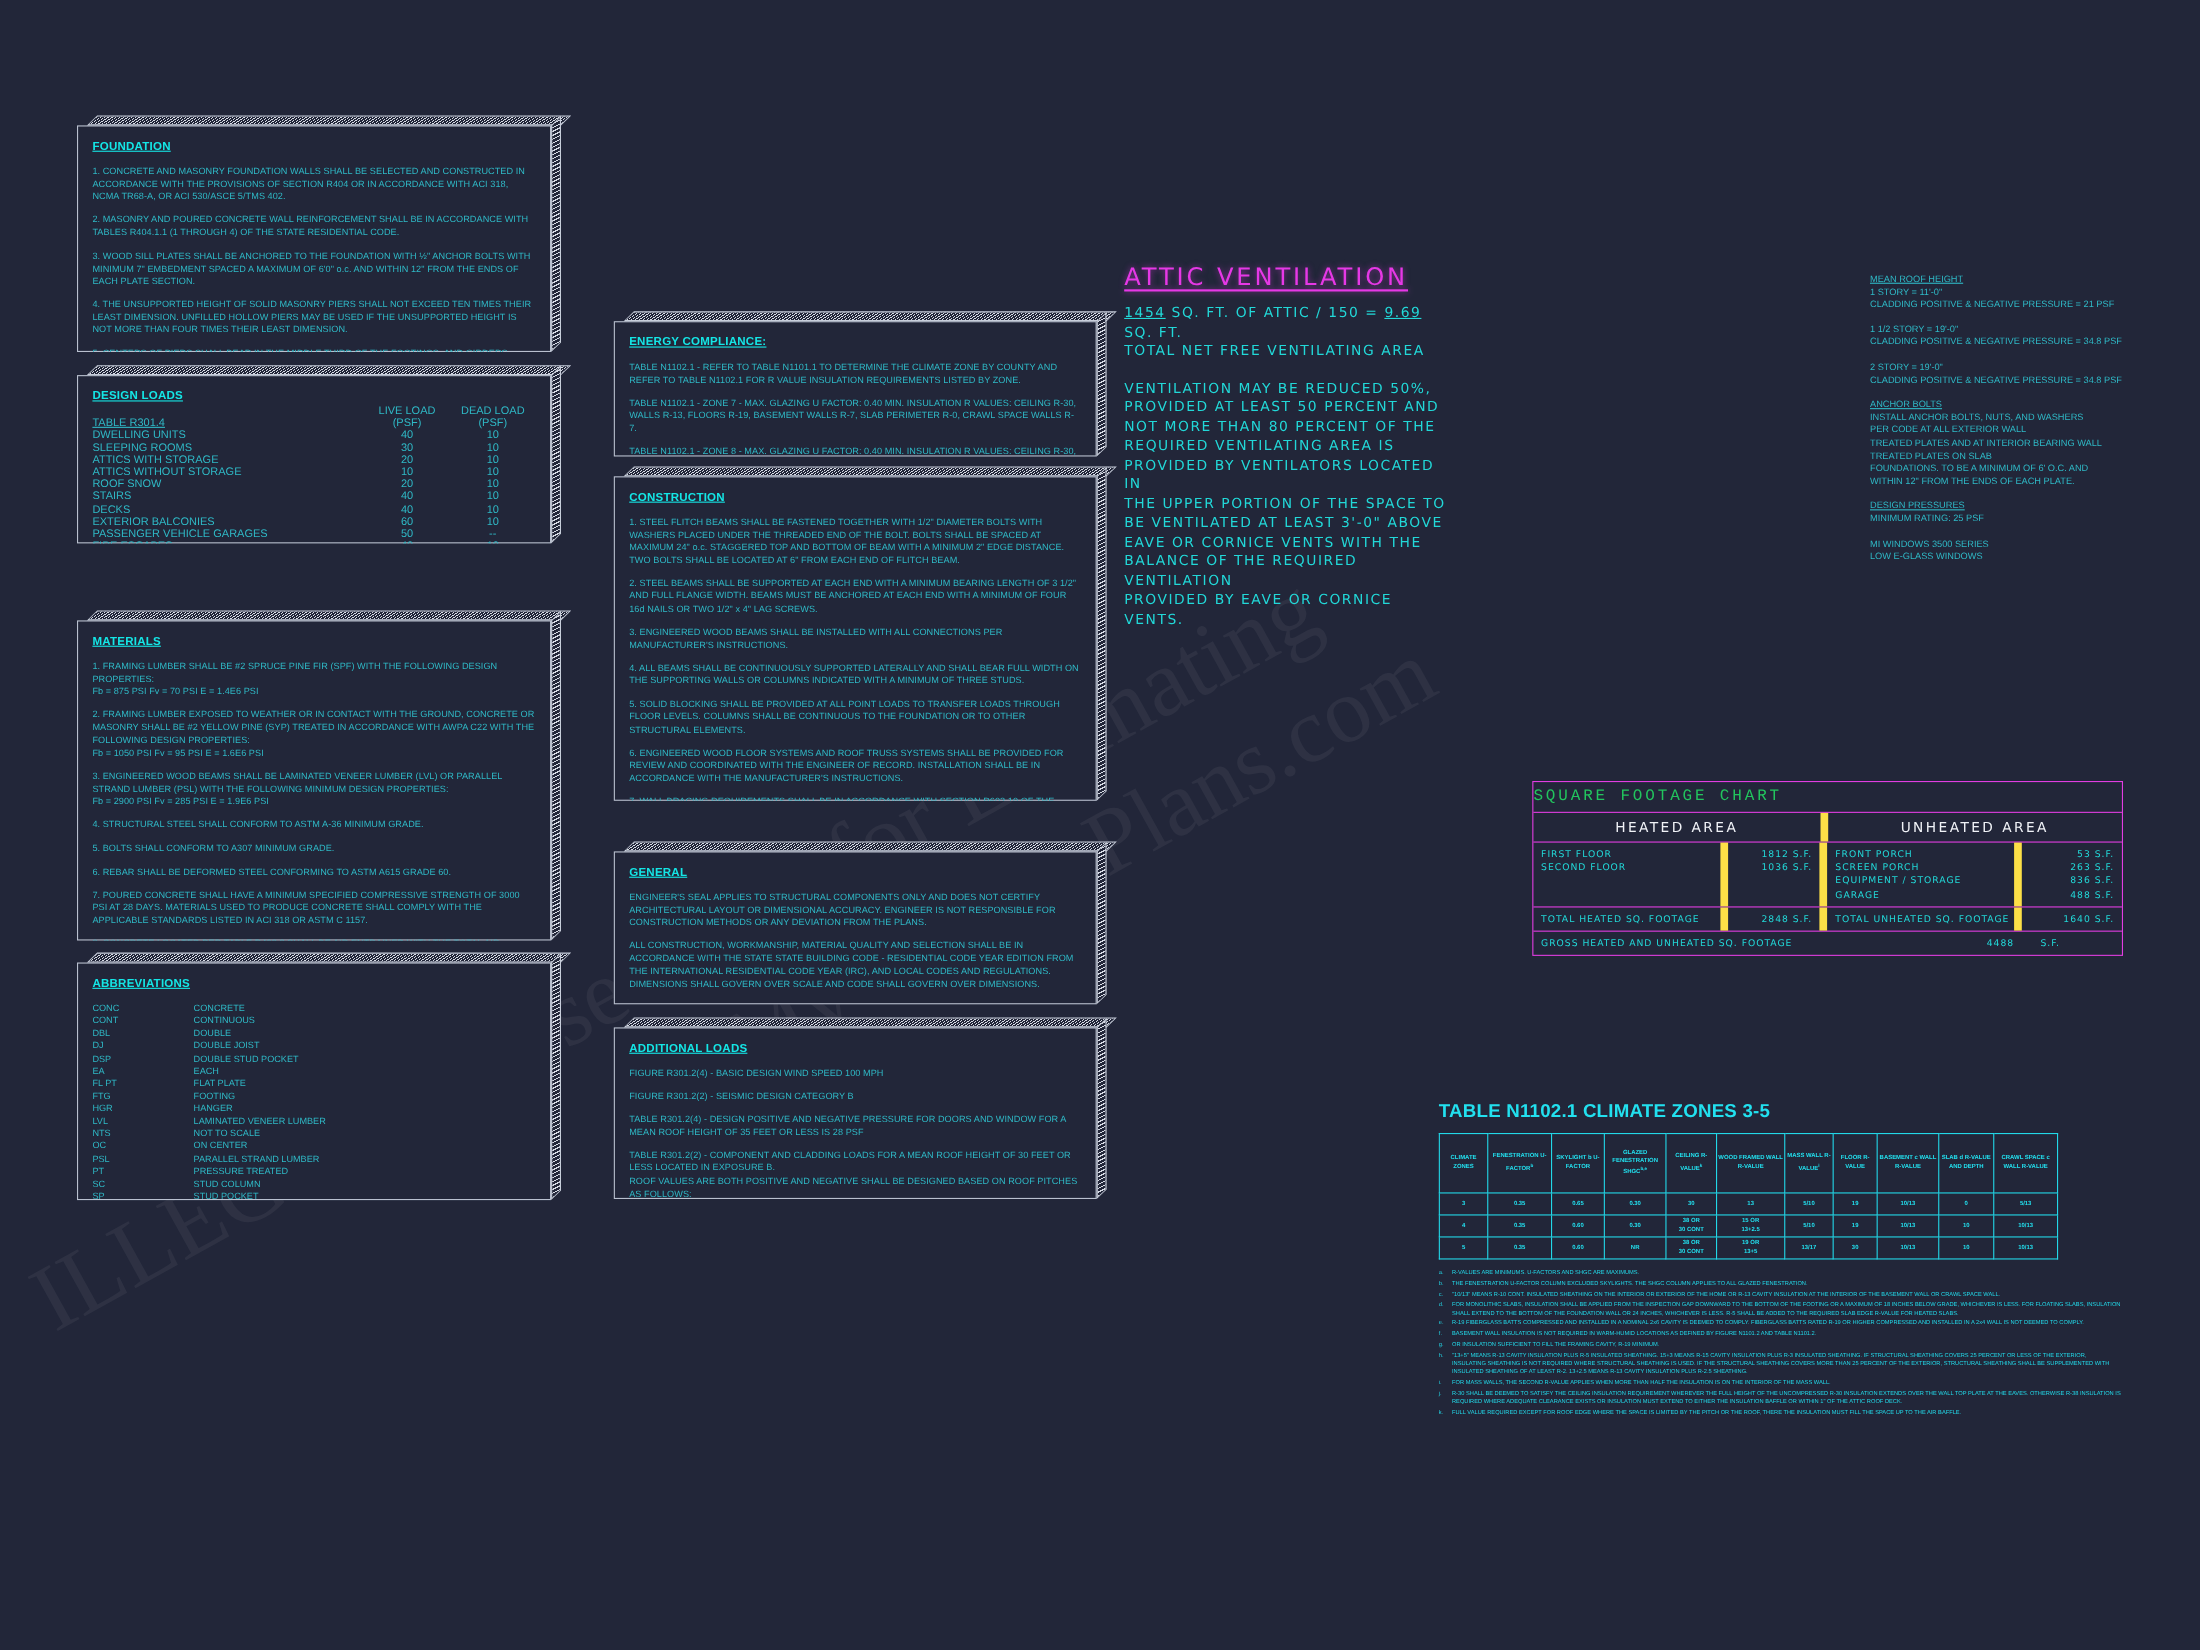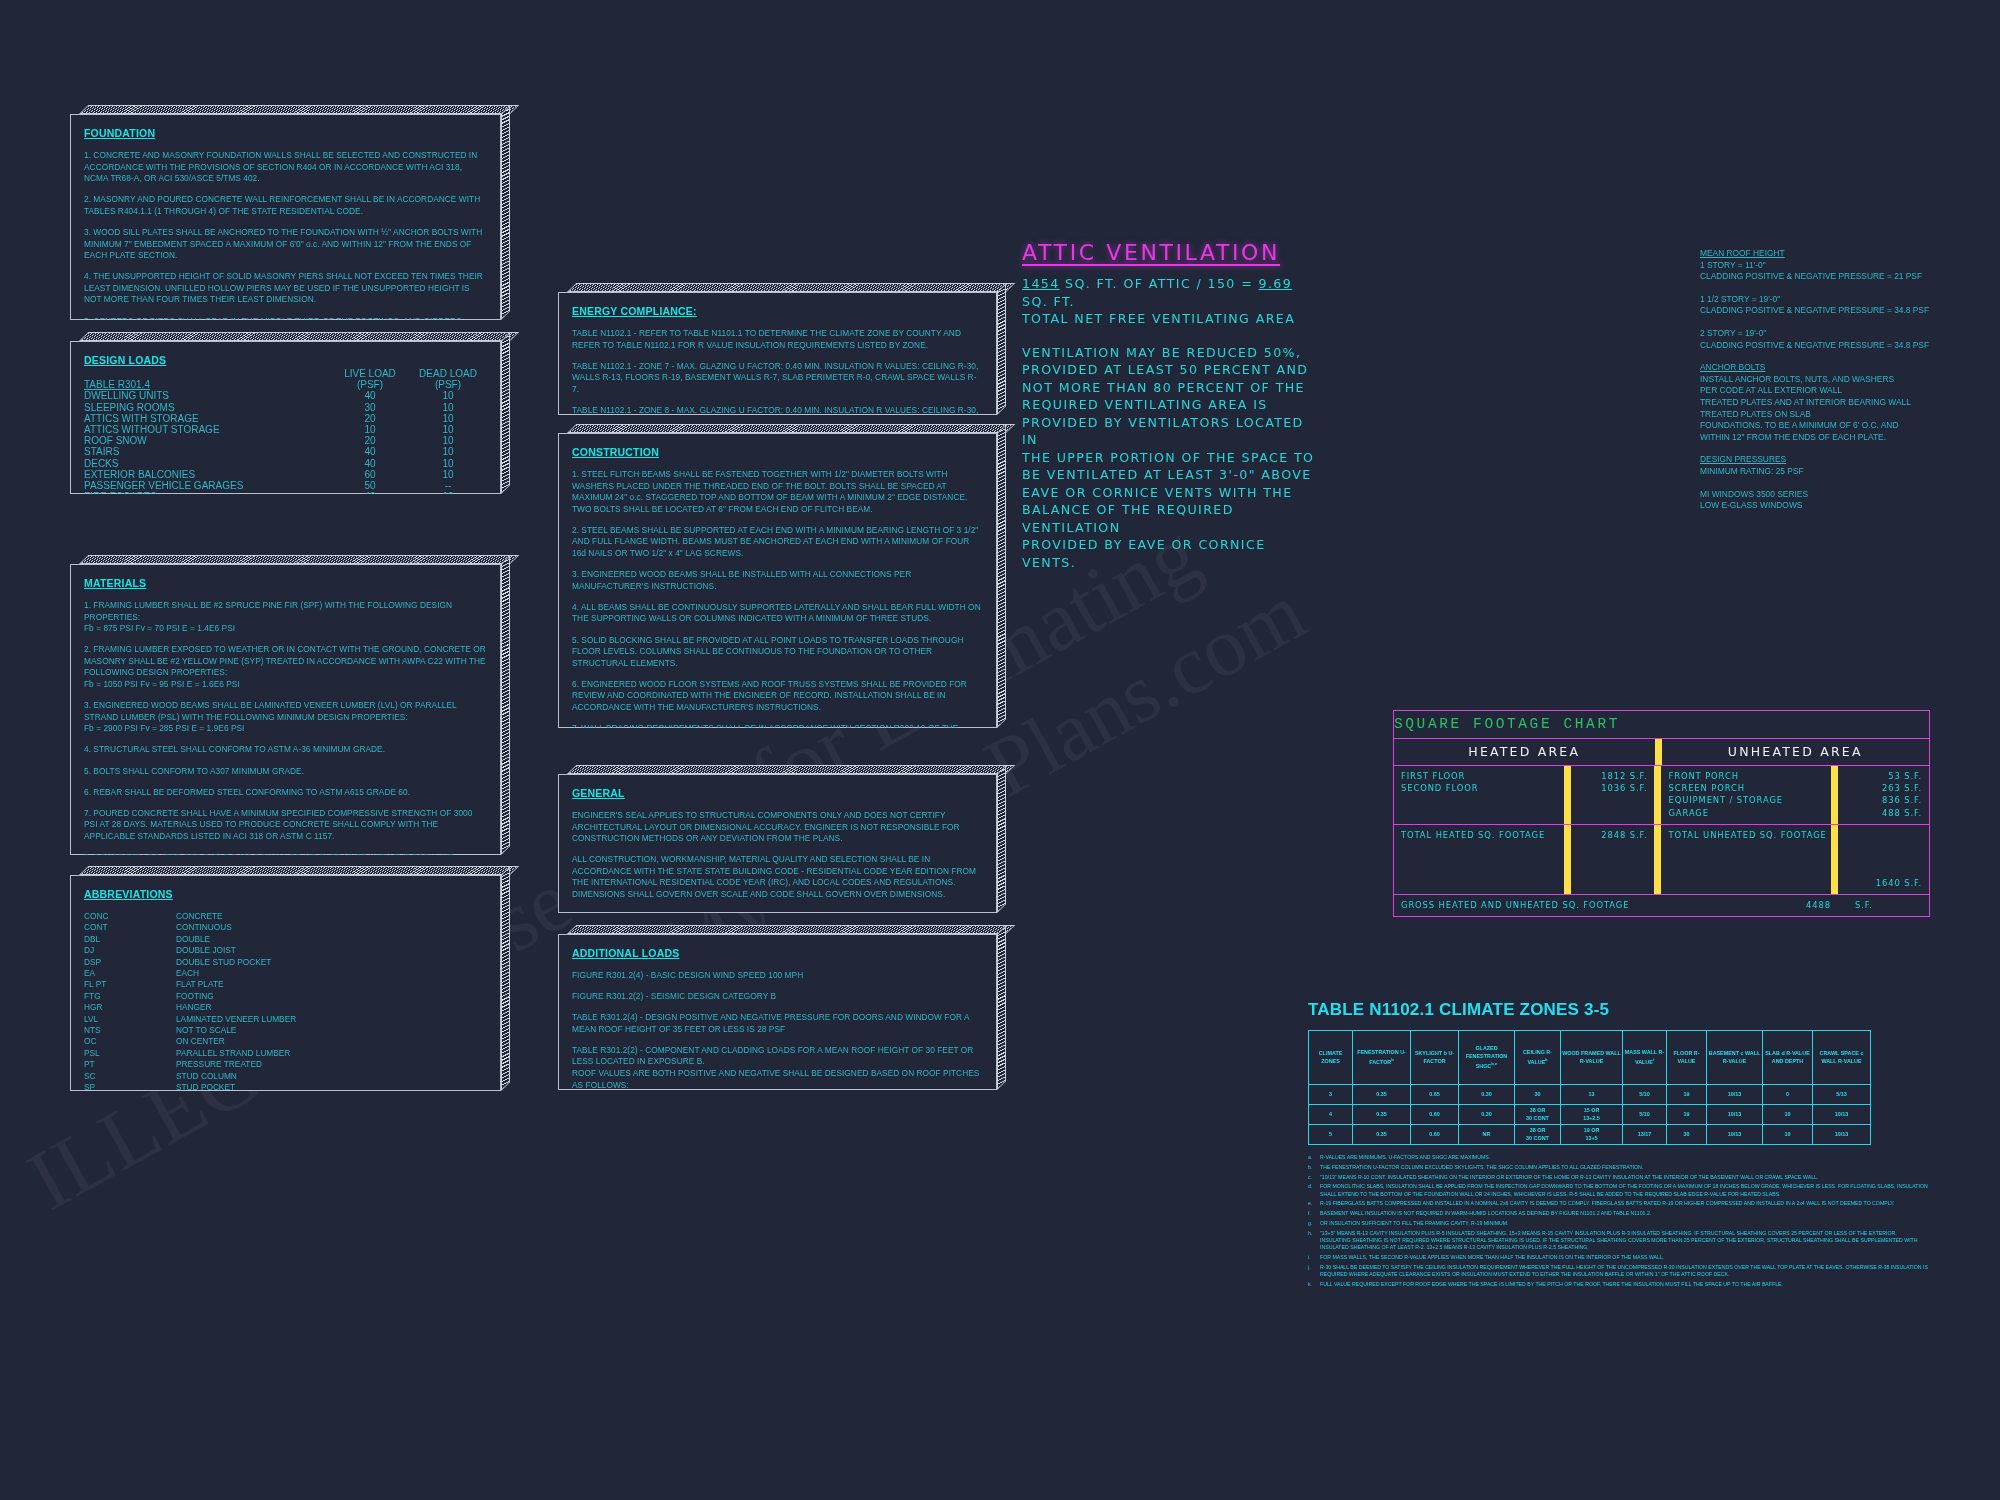--- a/index.html
+++ b/index.html
@@ -469,21 +469,21 @@
     <div class="row">
       <div class="cell vdiv" style="width:33%;">
           <div class="li">TOTAL HEATED SQ. FOOTAGE</div>
         </div>
       <div class="cell vdiv" style="width:17%;">
           <div class="li num">2848   S.F.</div>
         </div>
       <div class="cell vdiv" style="width:33%;">
           <div class="li">TOTAL UNHEATED SQ. FOOTAGE</div>
         </div>
-      <div class="cell" style="width:17%;margin-top:48px;">
+      <div class="cell" style="width:17%;">
           <div class="li num">1640  S.F.</div>
         </div>
     </div>
     <div class="row">
       <div class="cell" style="width:66%;">
           <div class="li">GROSS HEATED AND UNHEATED SQ. FOOTAGE</div>
         </div>
       <div class="cell" style="width:17%;">
           <div class="li num">4488</div>
         </div>

